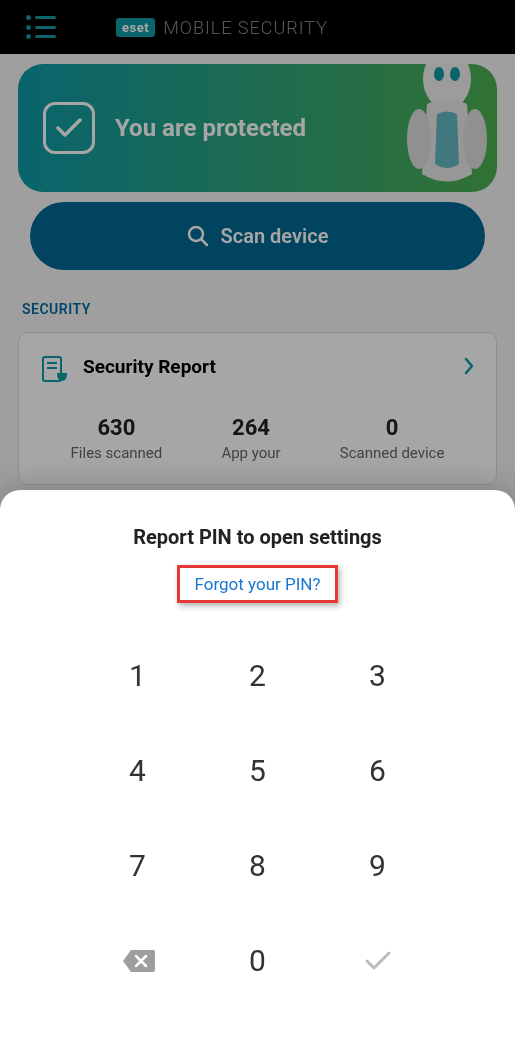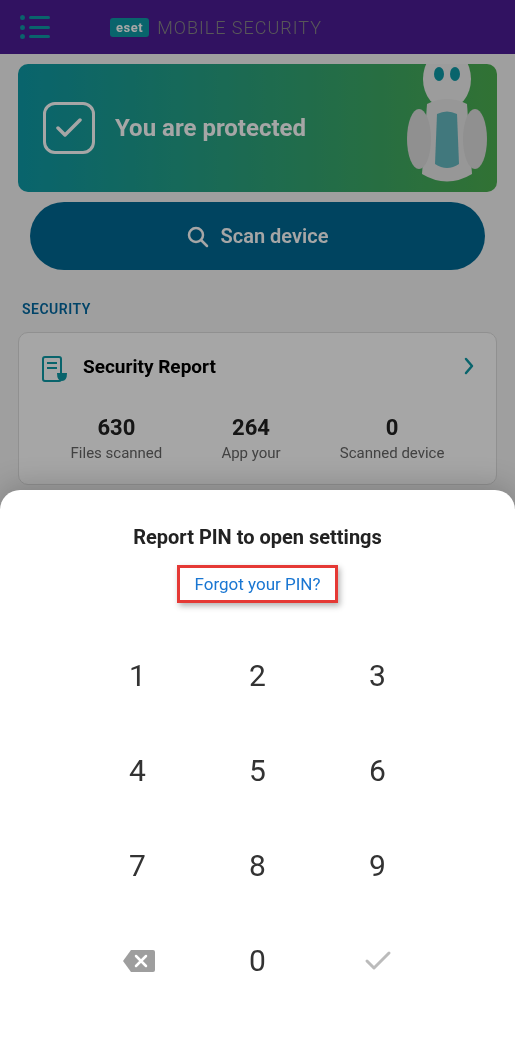--- a/index.html
+++ b/index.html
@@ -25,22 +25,22 @@
     }
     .dim-overlay {
       position: absolute;
       top: 0; left: 0; right: 0; bottom: 0;
       background: rgba(0,0,0,0.35);
       z-index: 2;
     }
     .header {
       display: flex;
       align-items: center;
-      padding: 15px 20px;
-      background: #4c1d95;
+      padding: 15px 26px;
+      background: #000000;
     }
     .menu-icon {
       width: 30px;
       height: 24px;
       display: flex;
       flex-direction: column;
       justify-content: space-between;
       margin-right: 60px;
     }
     .menu-line {
@@ -60,21 +60,21 @@
     .brand-badge {
       background: #0e9aa7; color: #fff; font-weight: 700; font-size: 13px;
       padding: 2px 6px; border-radius: 3px; letter-spacing: 0.5px;
     }
     .brand-text {
       color: #888; font-size: 18px; font-weight: 300; letter-spacing: 1px;
     }
     .protected-card {
       margin: 10px 18px;
       background: linear-gradient(90deg, #0e9aa7 0%, #4CAF50 100%);
-      border-radius: 10px;
+      border-radius: 25px;
       padding: 35px 25px;
       display: flex;
       align-items: center;
       position: relative;
       overflow: hidden;
       min-height: 128px;
     }
     .check-box {
       width: 52px; height: 52px; border: 3px solid #fff; border-radius: 12px;
       display: flex; align-items: center; justify-content: center;
@@ -85,21 +85,21 @@
     }
     .robot {
       position: absolute; right: -10px; top: -20px; width: 120px; height: 170px;
     }
     .scan-button {
       margin: 1px 30px;
       background: #006994;
       border-radius: 40px;
       padding: 22px;
       display: flex;
-      align-items: flex-end;
+      align-items: center;
       justify-content: center;
       gap: 12px;
       color: #fff;
       font-size: 20px;
       font-weight: 600;
     }
     .section-label {
       padding: 30px 22px 15px;
       color: #0369a1;
       font-size: 14px;

